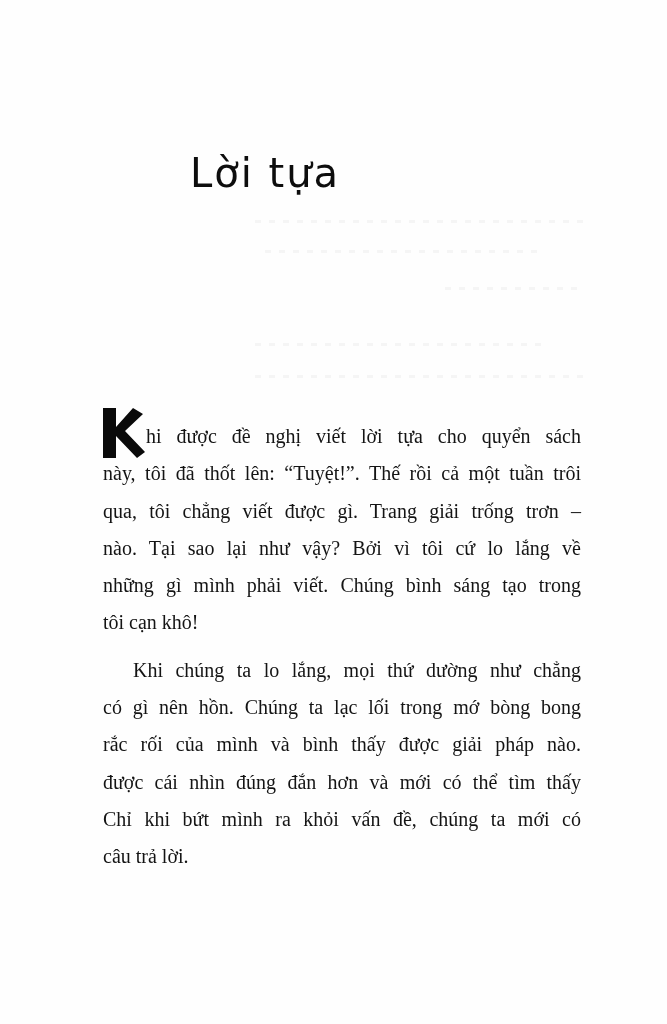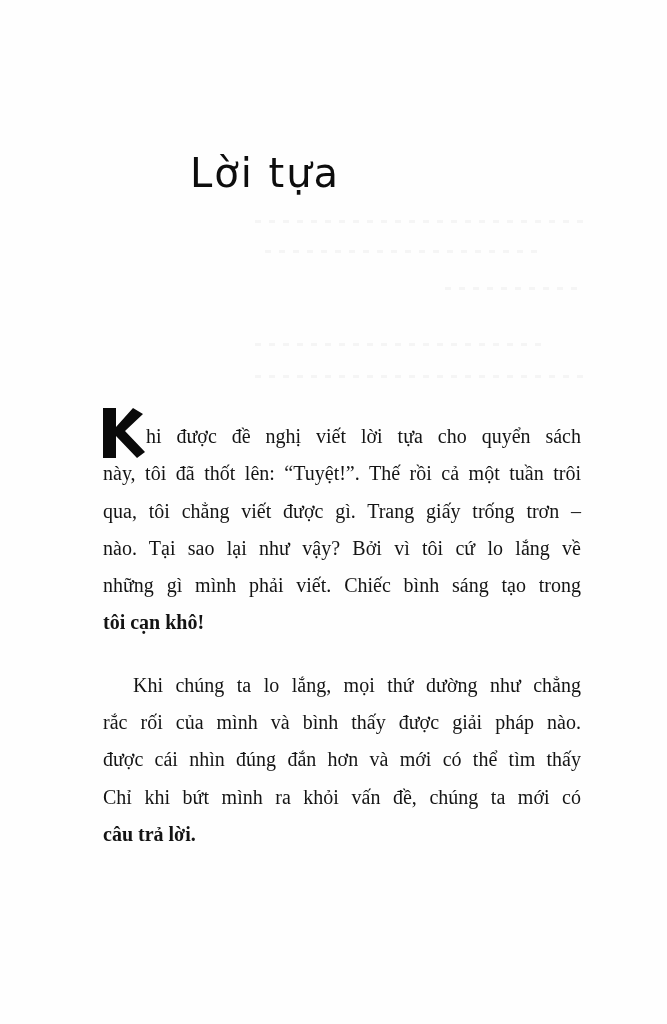--- a/index.html
+++ b/index.html
@@ -67,27 +67,26 @@
     }
     .para .line {
       display: block;
       text-align: justify;
       text-align-last: justify;
       white-space: nowrap;
       height: 37.3px;
     }
     .para .line.last {
       text-align-last: left;
-      font-weight: bold;
     }
     .para .line.indent {
       padding-left: 30px;
     }
     .para + .para {
-      margin-top: 25px;
+      margin-top: 10px;
     }
     .dropcap-line {
       position: relative;
       padding-left: 43px;
     }
     .dropcap {
       position: absolute;
       left: 0;
       top: -10px;
       width: 42px;
@@ -117,28 +116,29 @@
     <p class="para">
       <span class="line dropcap-line">
         <span class="dropcap">
           <svg width="42" height="50" viewBox="0 0 42 50" aria-hidden="true">
             <polygon points="0,0 13,0 13,19 30,0 40,6 22,23 42,44 34,50 13,28 13,50 0,50" fill="#0a0a0a"></polygon>
           </svg>
         </span>
         <span>hi được đề nghị viết lời tựa cho quyển sách</span>
       </span>
       <span class="line">này, tôi đã thốt lên: “Tuyệt!”. Thế rồi cả một tuần trôi</span>
-      <span class="line">qua, tôi chẳng viết được gì. Trang giấy trống trơn –</span>
+      <span class="line">qua, tôi chẳng viết được gì. Trang giải trống trơn –</span>
       <span class="line">nào. Tại sao lại như vậy? Bởi vì tôi cứ lo lắng về</span>
-      <span class="line">những gì mình phải viết. Chiếc bình sáng tạo trong</span>
+      <span class="line">những gì mình phải viết. Chúng bình sáng tạo trong</span>
       <span class="line last">tôi cạn khô!</span>
     </p>
 
     <p class="para">
       <span class="line indent">Khi chúng ta lo lắng, mọi thứ dường như chẳng</span>
+      <span class="line">có gì nên hồn. Chúng ta lạc lối trong mớ bòng bong</span>
       <span class="line">rắc rối của mình và bình thấy được giải pháp nào.</span>
       <span class="line">được cái nhìn đúng đắn hơn và mới có thể tìm thấy</span>
       <span class="line">Chỉ khi bứt mình ra khỏi vấn đề, chúng ta mới có</span>
       <span class="line last">câu trả lời.</span>
     </p>
 
   </div>
 </div>
 
 </body></html>

